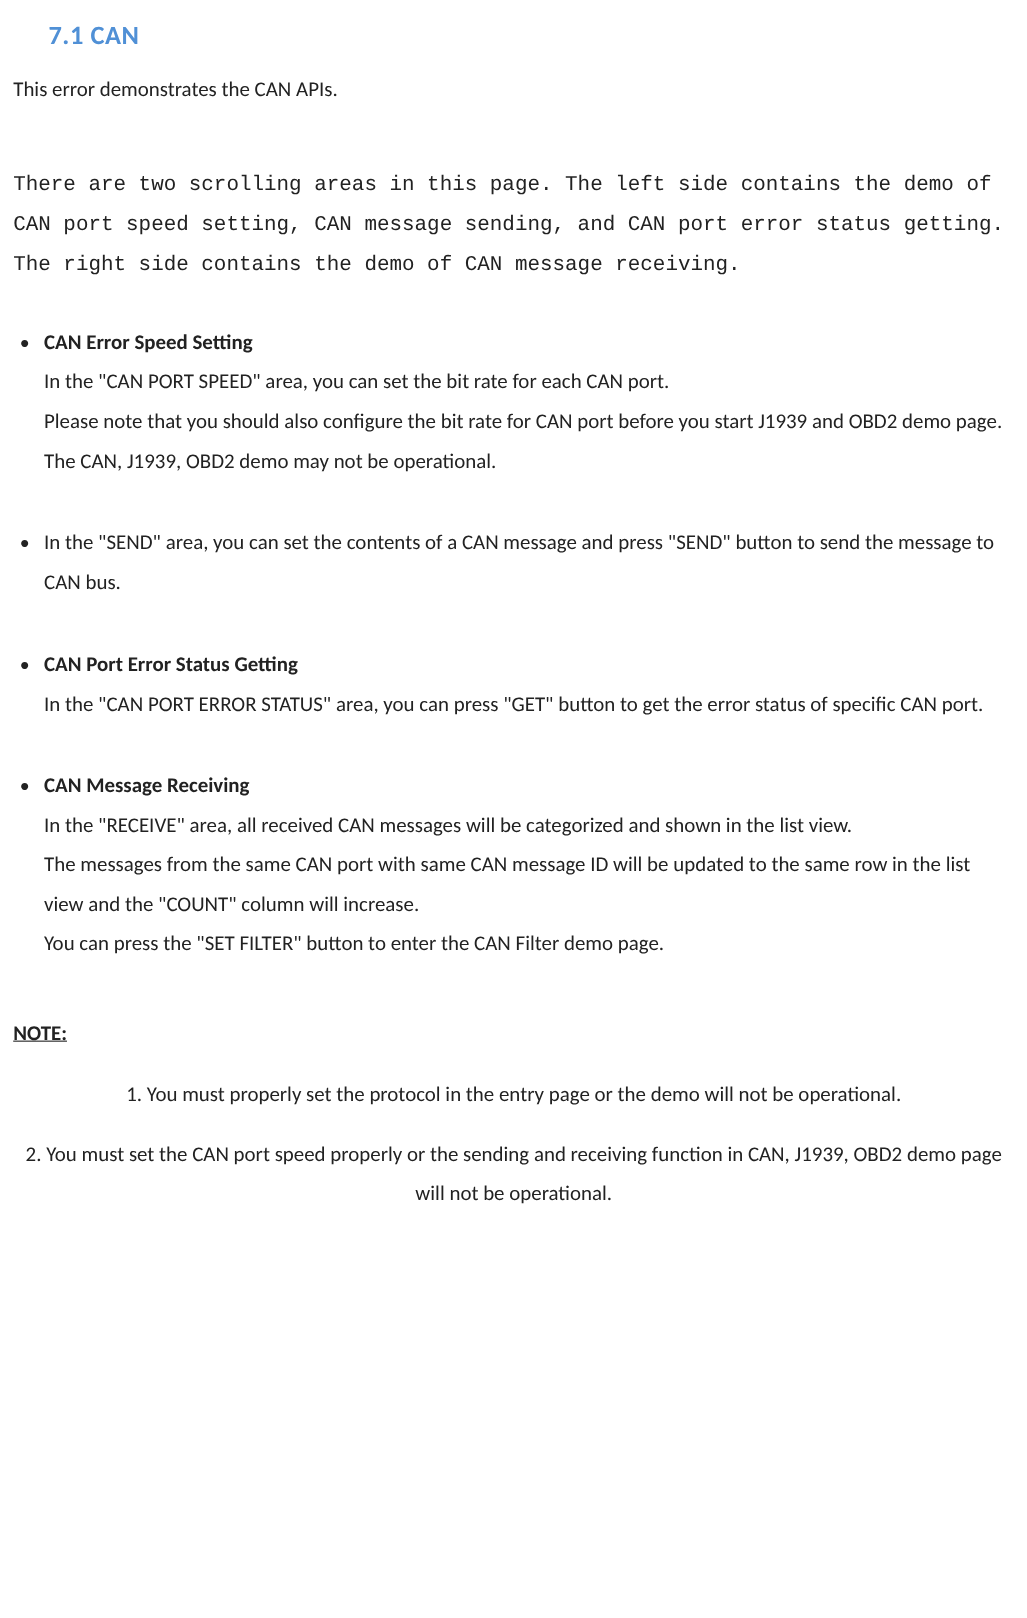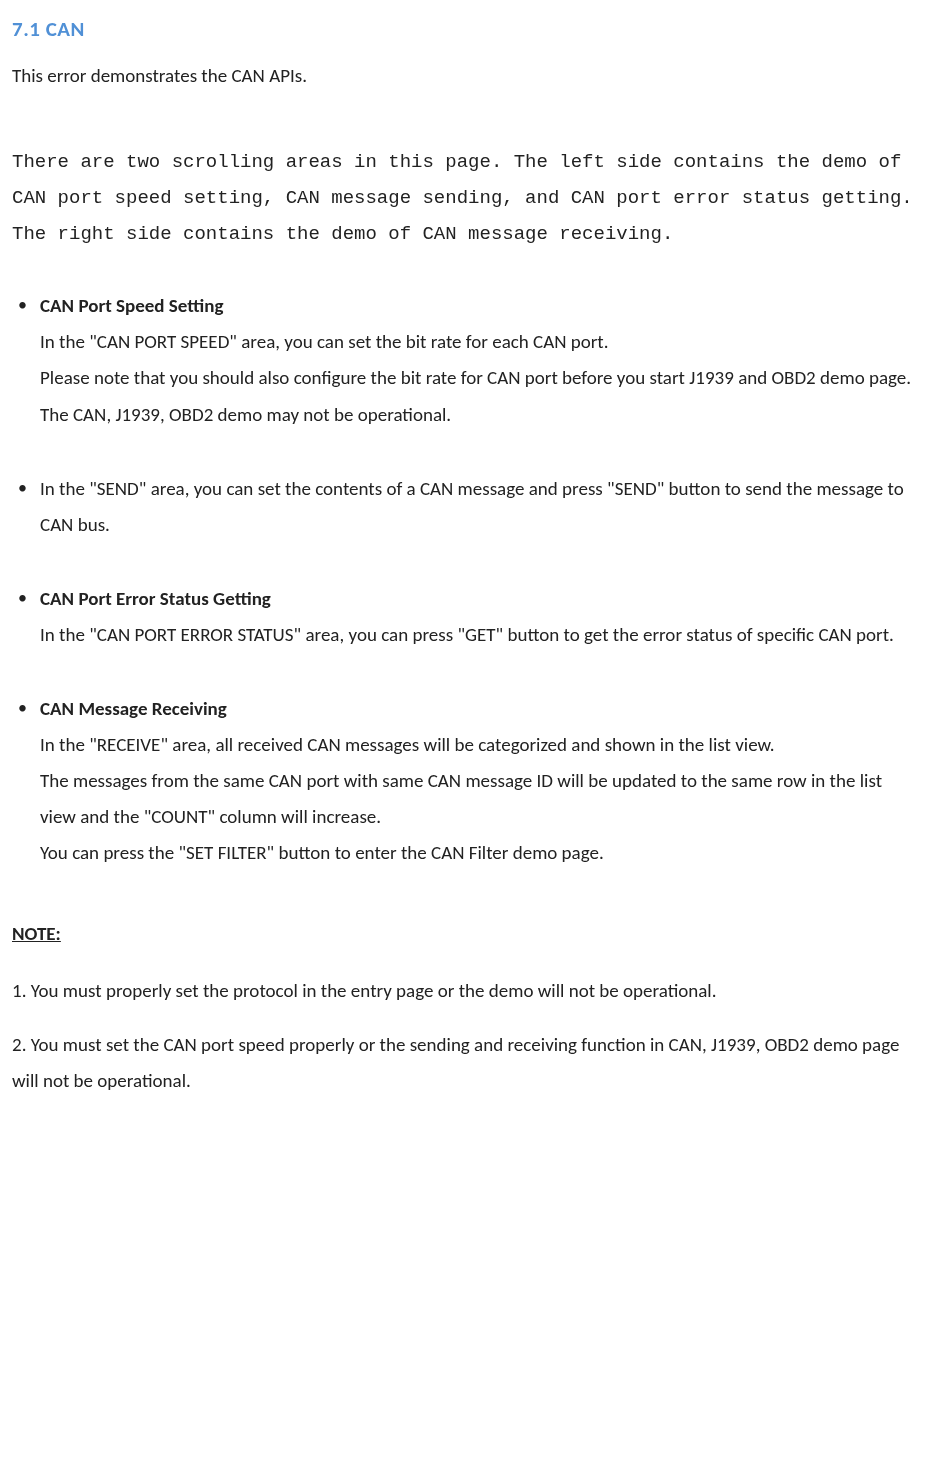--- a/index.html
+++ b/index.html
@@ -10,26 +10,27 @@
     body {
       font-family: Calibri, "Segoe UI", Arial, sans-serif;
       color: #333333;
       background: #ffffff;
       width: 934px;
       padding: 10px 12px 20px 12px;
       font-size: 19px;
       line-height: 1.9;
     }
     .heading {
-      font-size: 21px;
+      font-size: 24px;
       font-weight: bold;
       color: #5090d6;
       margin-bottom: 8px;
       font-family: Calibri, Arial, sans-serif;
       letter-spacing: 0.5px;
+      margin-left: 32px;
     }
     .intro {
       color: #222222;
       margin-bottom: 50px;
     }
     .description {
       color: #222222;
       margin-bottom: 36px;
       font-family: Liberation Mono, monospace;
     }
@@ -61,34 +62,35 @@
     .note-label {
       font-weight: bold;
       color: #222222;
       margin-top: 45px;
       margin-bottom: 20px;
       text-decoration: underline;
     }
     .note-item {
       color: #222222;
       margin-bottom: 18px;
+      text-align: center;
     }
   </style>
 </head>
 <body>
 
 <div class="heading">7.1 CAN</div>
 
 <div class="intro">This error demonstrates the CAN APIs.</div>
 
 <div class="description">There are two scrolling areas in this page. The left side contains the demo of CAN port speed setting, CAN message sending, and CAN port error status getting. The right side contains the demo of CAN message receiving.</div>
 
 <ul>
   <li>
-    <span class="item-title">CAN Port Speed Setting</span>
+    <span class="item-title">CAN Error Speed Setting</span>
     <span class="item-body">In the "CAN PORT SPEED" area, you can set the bit rate for each CAN port.<br>Please note that you should also configure the bit rate for CAN port before you start J1939 and OBD2 demo page.<br>The CAN, J1939, OBD2 demo may not be operational.</span>
   </li>
   <li>
     <span class="item-body">In the "SEND" area, you can set the contents of a CAN message and press "SEND" button to send the message to CAN bus.</span>
   </li>
   <li>
     <span class="item-title">CAN Port Error Status Getting</span>
     <span class="item-body">In the "CAN PORT ERROR STATUS" area, you can press "GET" button to get the error status of specific CAN port.</span>
   </li>
   <li>

